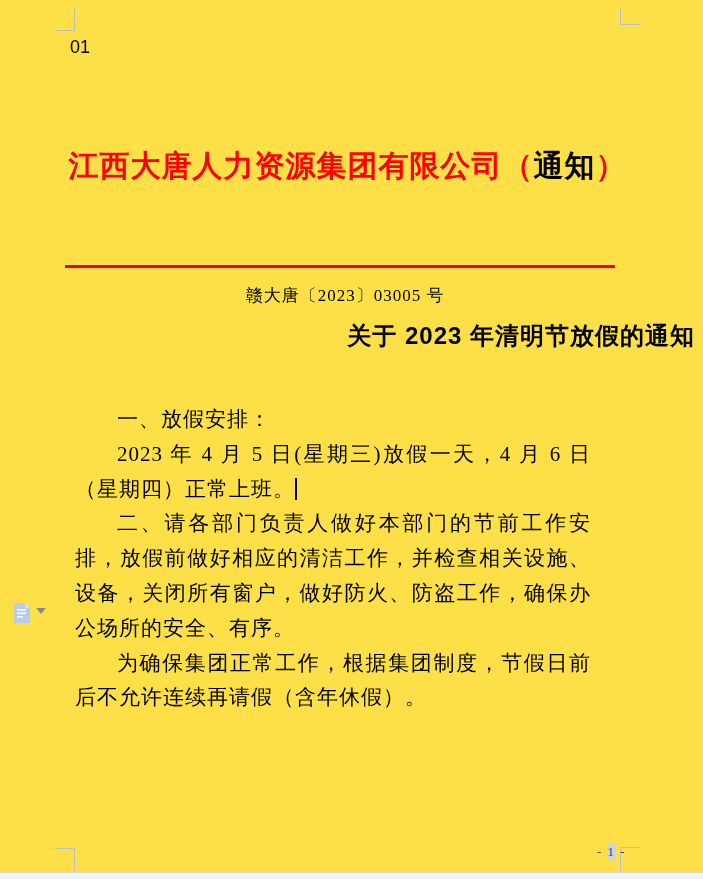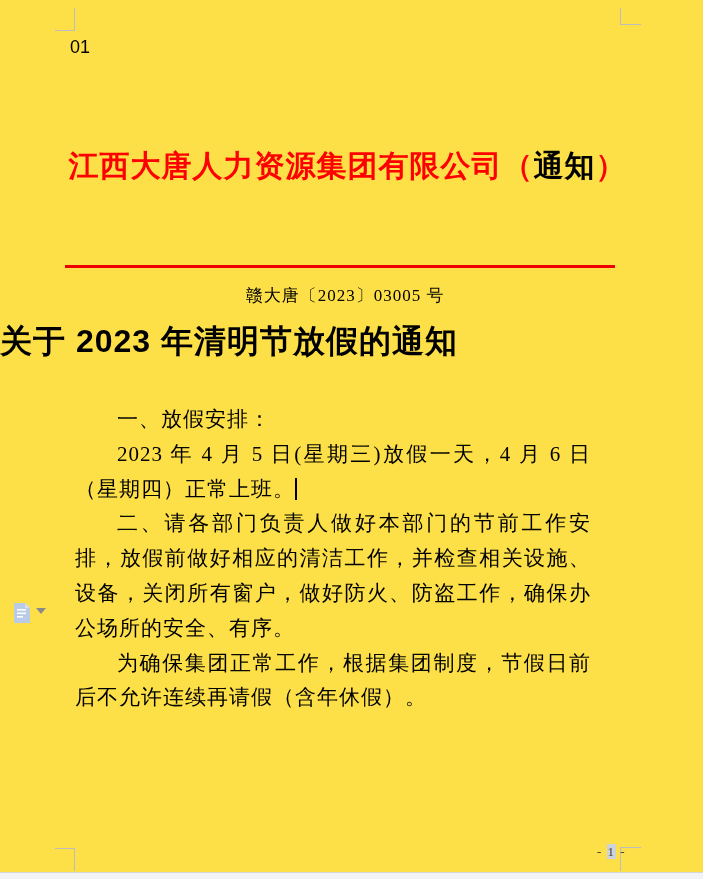--- a/index.html
+++ b/index.html
@@ -21,23 +21,23 @@
   .red-title { position: absolute; left: 0; top: 146px; width: 695px; text-align: center;
                font-family: Liberation Mono, monospace;
                font-weight: bold; font-size: 30px; color: #ff0000; letter-spacing: 1px; white-space: nowrap; }
   .red-title .black { color: #000000; }
 
   .doc-number { position: absolute; left: 0; top: 240px; width: 690px; text-align: center;
                 font-size: 17px; color: #000; letter-spacing: 1px; margin-top: 44px; }
 
   .red-rule { position: absolute; left: 65px; top: 265px; width: 550px; height: 3px; background: #ee0000; }
 
-  .doc-title { position: absolute; left: 0; top: 320px; width: 695px; text-align: left;
+  .doc-title { position: absolute; left: 0; top: 320px; width: 695px; text-align: right;
                font-family: "Liberation Sans", "DejaVu Sans", sans-serif;
-               font-weight: bold; font-size: 32px; color: #000; letter-spacing: 1px; }
+               font-weight: bold; font-size: 24px; color: #000; letter-spacing: 1px; }
 
   .body-text { position: absolute; left: 75px; top: 402px; width: 516px; height: 447px; overflow: hidden;
                font-size: 21px; line-height: 34.8px; color: #000; letter-spacing: 1px;
                text-align: justify; }
   .body-text p { text-indent: 0; }
   .body-text p.indent { text-indent: 2em; }
 
   .caret { display: inline-block; width: 2px; height: 22px; background: #000; vertical-align: -4px; }
 
   

